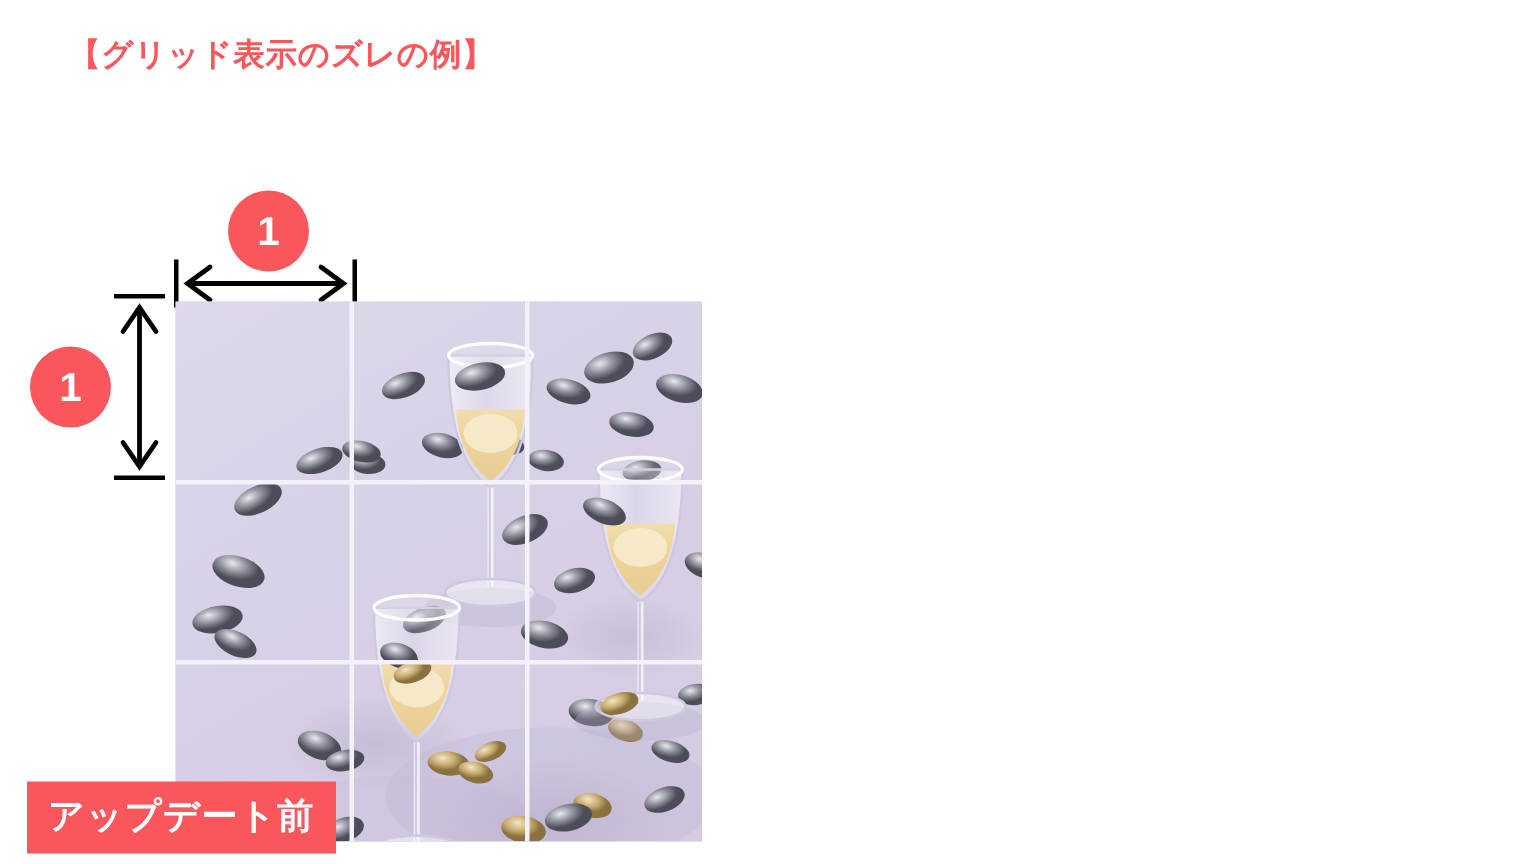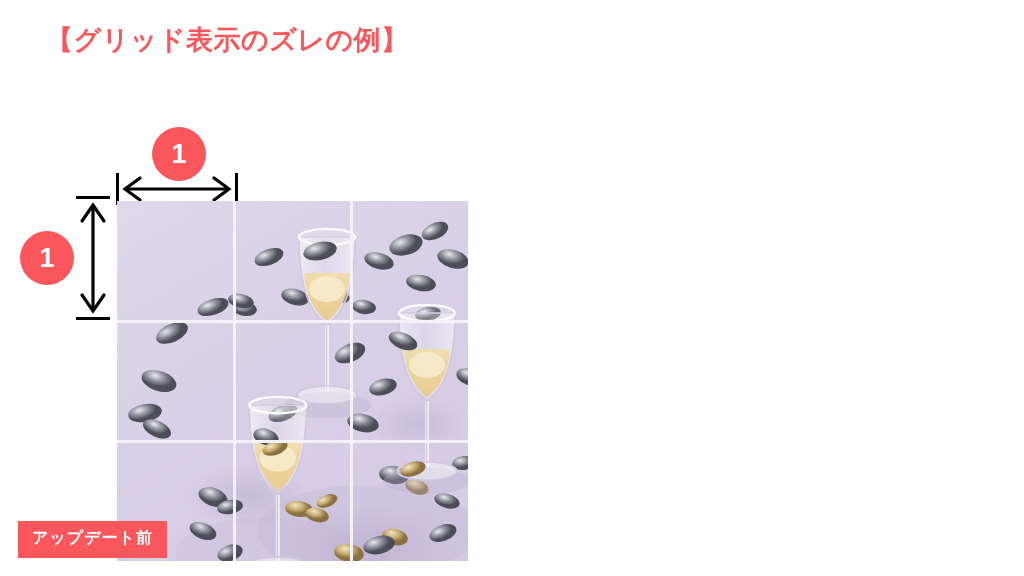--- a/index.html
+++ b/index.html
@@ -6,21 +6,21 @@
   html,body { width:1024px; height:576px; overflow:hidden; }
   body {
     background:#ffffff;
     font-family:"Liberation Sans","DejaVu Sans",sans-serif;
     position:relative;
   }
 
   
   .page-title{
     position:absolute; left:46px; top:22px;
-    font-size:27px; font-weight:700; letter-spacing:0.5px;
+    font-size:21px; font-weight:700; letter-spacing:0.5px;
     color:#f9575c; white-space:nowrap;
   }
 
   
   .panel{ position:absolute; }
   #panel-before{ left:0; top:0; width:512px; height:576px; }
   #panel-after { left:512px; top:0; width:512px; height:576px; }
 
   
   .mosaic{
@@ -69,21 +69,21 @@
   .dim-h .tick{ position:absolute; width:3px; height:32px; background:#000; top:0; }
 
   
   .dim-v .tick{ position:absolute; height:3px; width:34px; background:#000; left:0; }
 
   #dim-h-before{ left:116px; top:173px; width:122px; height:32px; }
   #dim-v-before{ left:76px;  top:196px; width:34px;  height:124px; }
 
   
   .caption{
-    position:absolute; color:#fff; font-weight:700; font-size:16px;
+    position:absolute; color:#fff; font-weight:700; font-size:24px;
     padding:7px 14px 9px 14px; letter-spacing:1px; white-space:nowrap;
   }
   #caption-before{ left:18px;  top:521px; background:#f9575c; }
 </style>
 </head>
 <body>
 
 <div class="page-title">【グリッド表示のズレの例】</div>
 
 <div class="panel" id="panel-before">

